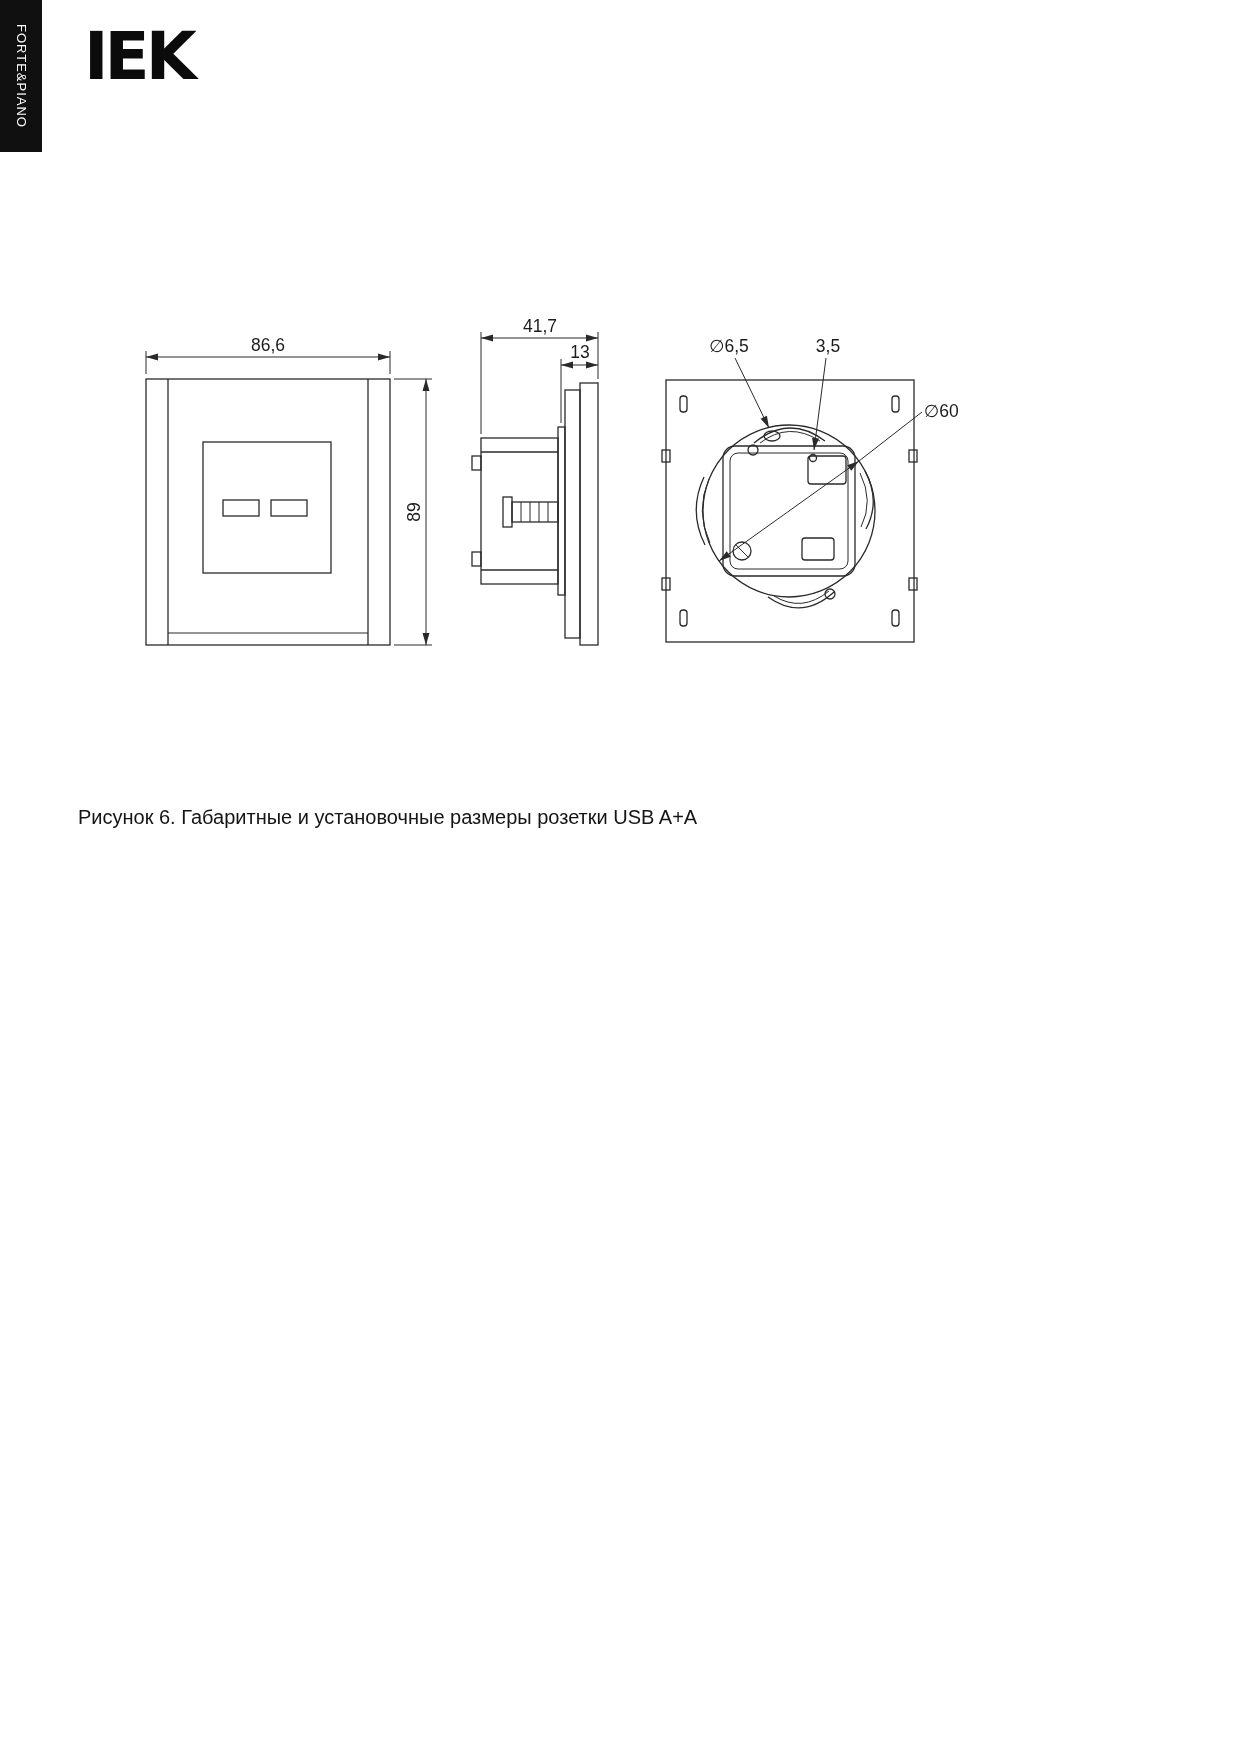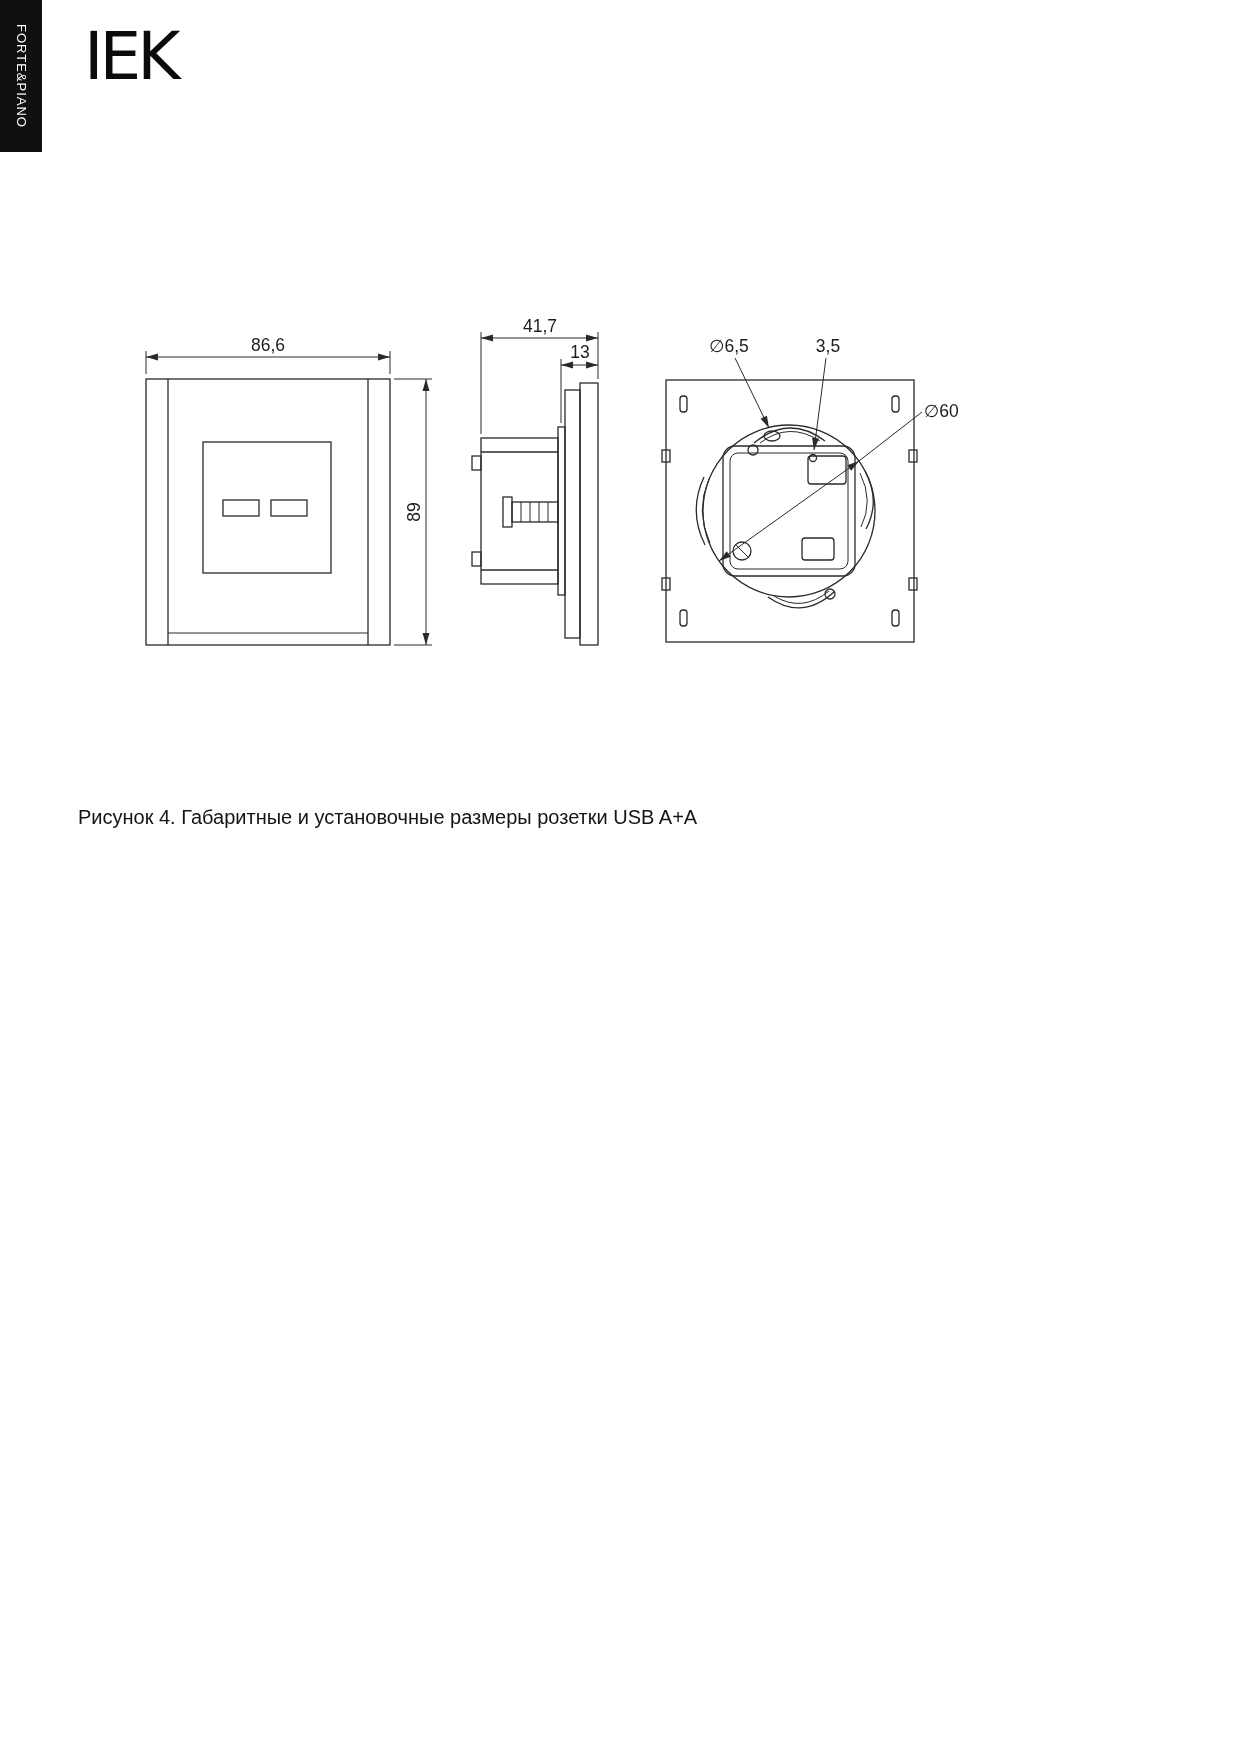--- a/index.html
+++ b/index.html
@@ -17,21 +17,21 @@
     display:flex;align-items:center;justify-content:center;
   }
   .brand-bar span{
     writing-mode:vertical-rl;
     font-size:13px;letter-spacing:1px;
     white-space:nowrap;
   }
   .logo{
     position:absolute;left:84px;top:24px;
     font-family:"DejaVu Sans","Liberation Sans",sans-serif;
-    font-weight:normal;
+    font-weight:bold;
     font-size:66px;line-height:1;
     letter-spacing:-4px;
     color:#0b0b0b;
   }
   .drawing{
     position:absolute;left:0;top:300px;
     width:1239px;height:390px;
   }
   .drawing text{
     font-family:"Liberation Sans","DejaVu Sans",sans-serif;
@@ -163,15 +163,15 @@
       <text x="268" y="351" text-anchor="middle">86,6</text>
       <text x="420" y="512" text-anchor="middle" transform="rotate(-90 420 512)">89</text>
       <text x="540" y="332" text-anchor="middle">41,7</text>
       <text x="580" y="358" text-anchor="middle">13</text>
       <text x="729" y="352" text-anchor="middle">∅6,5</text>
       <text x="828" y="352" text-anchor="middle">3,5</text>
       <text x="924" y="417" text-anchor="start">∅60</text>
     </g>
   </svg>
 
-  <p class="caption">Рисунок 4. Габаритные и установочные размеры розетки USB A+A</p>
+  <p class="caption">Рисунок 6. Габаритные и установочные размеры розетки USB A+A</p>
 
 </div>
 
 </body></html>

